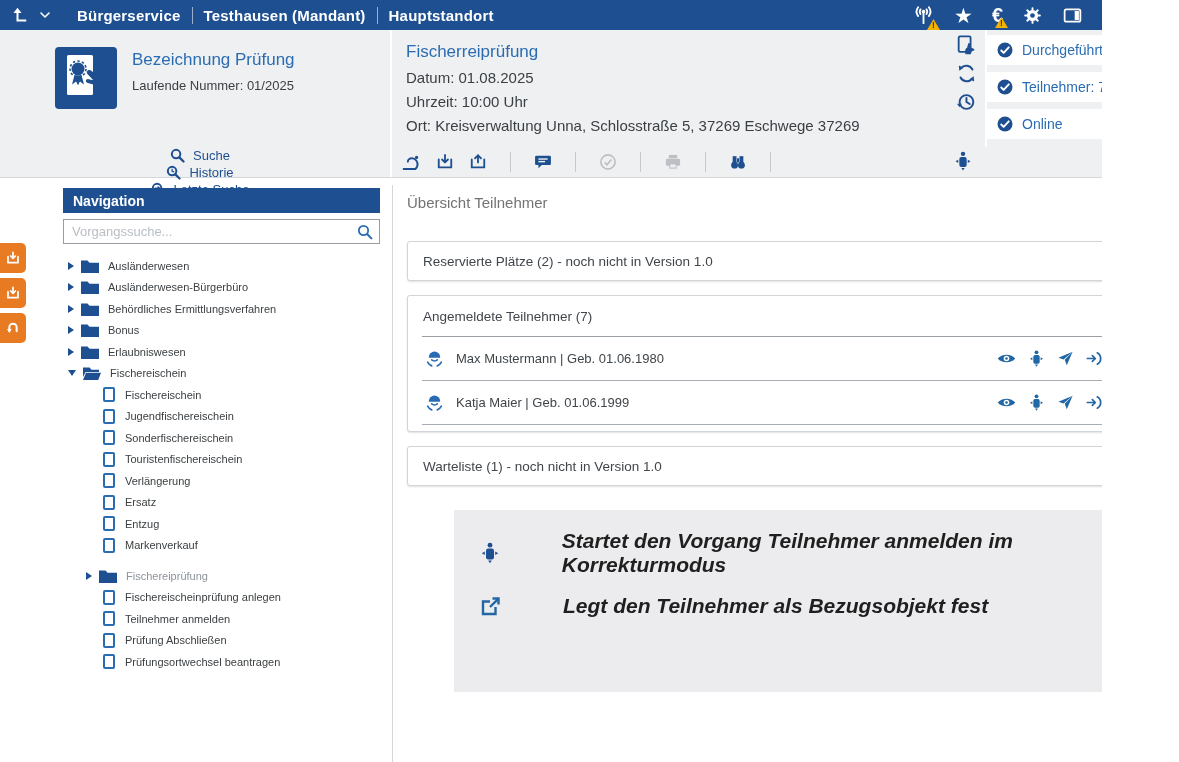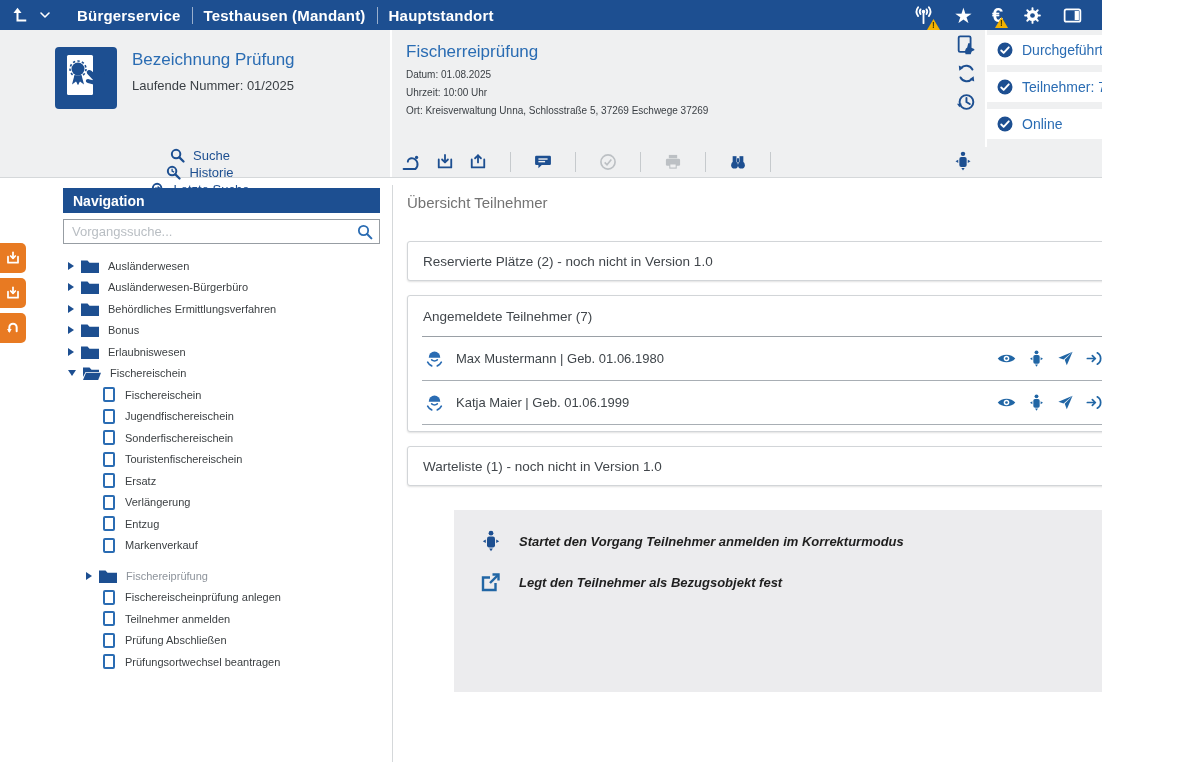--- a/index.html
+++ b/index.html
@@ -18,21 +18,21 @@
   .top-ic{position:relative;display:flex;align-items:center;justify-content:center;color:#fff;}
   .warn-badge{position:absolute;right:-5px;bottom:-3px;}
 
   
   .band{position:absolute;left:0;top:30px;width:1179px;height:117px;background:#eff0f1;}
   .band-left{position:absolute;left:0;top:0;width:390px;height:117px;display:flex;padding:17px 12px 0 55px;gap:15px;}
   .cert-box{width:62px;height:62px;flex:0 0 62px;}
   .h-title{color:#2a6cb3;font-size:17px;line-height:20px;margin-top:3px;}
   .h-sub{color:#3a3f44;font-size:13px;margin-top:8px;}
   .band-center{position:absolute;left:390px;top:0;width:595px;height:117px;border-left:2px solid #fff;padding:12px 0 0 14px;}
-  .c-line{color:#3a3f44;font-size:10px;margin-top:7px;}
+  .c-line{color:#3a3f44;font-size:15px;margin-top:7px;}
   .band-cicons{position:absolute;right:8px;top:4px;display:flex;flex-direction:column;gap:7px;color:#1d4f91;align-items:center;}
   .band-right{position:absolute;left:985px;top:0;width:194px;height:117px;border-left:2px solid #fff;padding-top:5px;}
   .status-row{height:30px;background:#fff;display:flex;align-items:center;gap:8px;padding-left:9px;margin-bottom:7px;}
   .status-row span{color:#2a6cb3;font-size:14px;}
   .band-right-hr{position:absolute;left:985px;top:144px;width:194px;height:1px;background:#c9ccd0;}
 
   
   .toolbar{position:absolute;left:0;top:147px;width:1179px;height:31px;background:#eff0f1;border-bottom:1px solid #d5d8da;}
   .tb-left{position:absolute;left:0;top:0;width:390px;height:30px;display:flex;align-items:center;padding-left:9px;flex-direction:column;}
   .tb-btn{display:flex;align-items:center;gap:7px;color:#1d4f91;font-size:13px;cursor:pointer;white-space:nowrap;}
@@ -83,21 +83,21 @@
   .prow .avatar{color:#2a6cb3;margin-right:11px;display:flex;}
   .prow .pname{font-size:13px;color:#3f454a;flex:1;}
   .picons{display:flex;align-items:center;gap:10px;color:#2166a5;}
   .picons .ext{margin-left:6px;}
 
   
   .legend{margin:24px 0 0 47px;width:700px;height:182px;background:#ececee;padding:19px 0 0 24px;}
   .leg-row{display:flex;align-items:center;gap:15px;margin-bottom:17px;}
   .leg-ic{color:#1d4f91;display:flex;width:26px;justify-content:center;}
   .leg-ic.link{color:#2166a5;}
-  .leg-txt{font-size:13px;font-weight:700;font-style:italic;color:#1f1f1f;}
+  .leg-txt{font-size:21px;font-weight:700;font-style:italic;color:#1f1f1f;margin-left:44px;}
 
   svg{display:block;}
 </style>
 </head>
 <body>
 
 <div class="screen">
 
   <div class="topbar">
     <span class="nav-ic">
@@ -457,25 +457,25 @@
         <div class="trow l">
       <span class="leafbox"></span>
       <span class="lbl">Sonderfischereischein</span>
     </div>
         <div class="trow l">
       <span class="leafbox"></span>
       <span class="lbl">Touristenfischereischein</span>
     </div>
         <div class="trow l">
       <span class="leafbox"></span>
+      <span class="lbl">Verlängerung</span>
+    </div>
+        <div class="trow l">
+      <span class="leafbox"></span>
       <span class="lbl">Ersatz</span>
-    </div>
-        <div class="trow l">
-      <span class="leafbox"></span>
-      <span class="lbl">Verlängerung</span>
     </div>
         <div class="trow l">
       <span class="leafbox"></span>
       <span class="lbl">Entzug</span>
     </div>
         <div class="trow l">
       <span class="leafbox"></span>
       <span class="lbl">Markenverkauf</span>
     </div>
         <div class="trow s">

